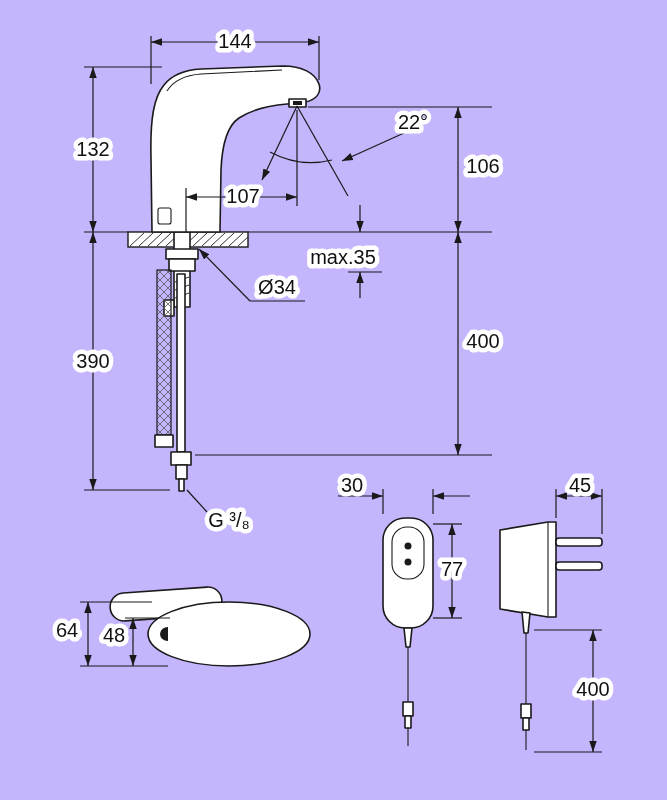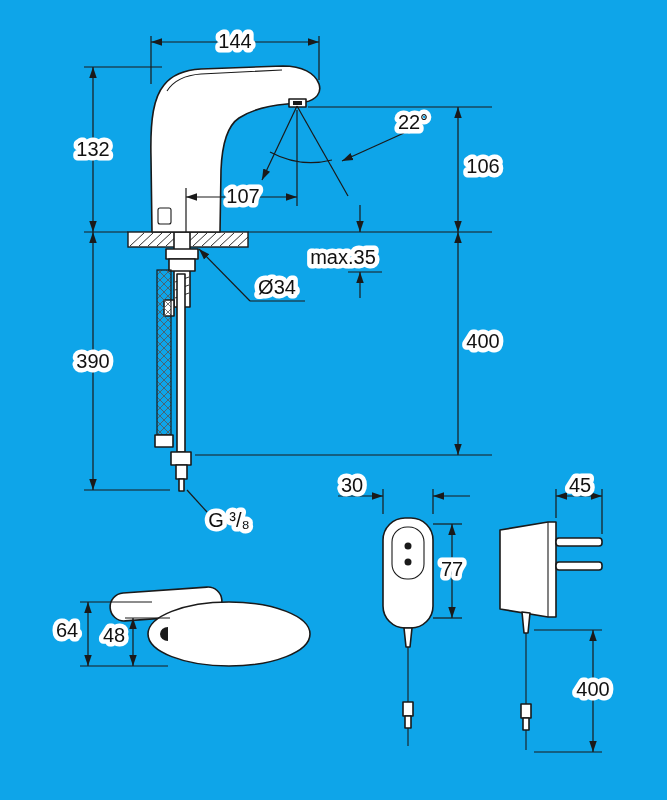--- a/index.html
+++ b/index.html
@@ -1,17 +1,17 @@
 <!DOCTYPE html>
 <html><head>
 <meta charset="utf-8">
 <style>
   html,body { margin:0; padding:0; background:#ffffff; }
   .page {
-    width:667px; height:800px; position:relative; background:#0ea5e9;
+    width:667px; height:800px; position:relative; background:#c4b5fd;
     font-family:"Liberation Sans", sans-serif;
     overflow:hidden;
   }
   svg { position:absolute; left:0; top:0; }
   .outline { fill:#ffffff; stroke:#1a1a1a; stroke-width:1.6; stroke-linejoin:round; }
   .thin    { fill:none;    stroke:#1a1a1a; stroke-width:1.1; }
   .dim     { fill:none;    stroke:#1a1a1a; stroke-width:1.2; }
   .hatch   { stroke:#1a1a1a; stroke-width:0.9; }
   .dark    { fill:#1a1a1a; stroke:none; }
   text.dim-label {

